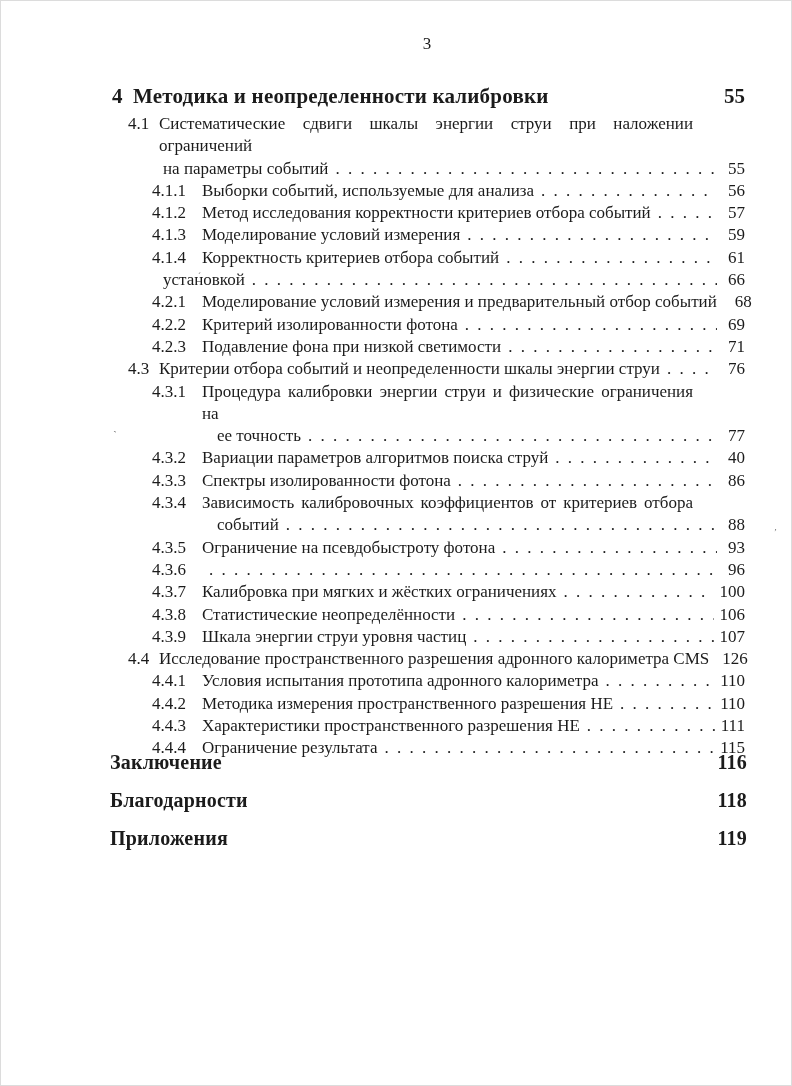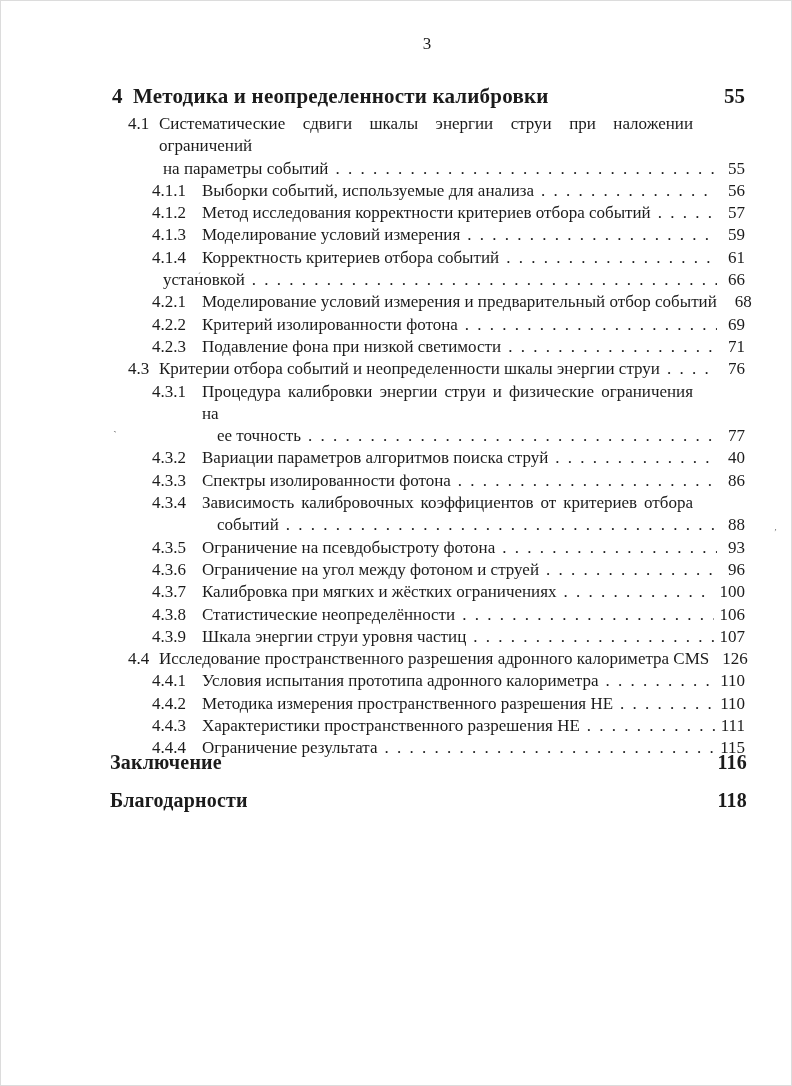--- a/index.html
+++ b/index.html
@@ -164,21 +164,20 @@
         <span class="pg">88</span>
       </div>
       <div class="row lvl2">
         <span class="num">4.3.5</span>
         <span class="txt">Ограничение на псевдобыстроту фотона</span>
         <span class="leader">. . . . . . . . . . . . . . . . . . . . . . . . . . . . . . . . . . . . . . . . . . . . . . . . . . . . . . . . . . . . . . . . . . . . . . </span>
         <span class="pg">93</span>
       </div>
       <div class="row lvl2">
         <span class="num">4.3.6</span>
-        <span class="txt">Ограничение на угол между фотоном и струей</span>
         <span class="leader">. . . . . . . . . . . . . . . . . . . . . . . . . . . . . . . . . . . . . . . . . . . . . . . . . . . . . . . . . . . . . . . . . . . . . . </span>
         <span class="pg">96</span>
       </div>
       <div class="row lvl2">
         <span class="num">4.3.7</span>
         <span class="txt">Калибровка при мягких и жёстких ограничениях</span>
         <span class="leader">. . . . . . . . . . . . . . . . . . . . . . . . . . . . . . . . . . . . . . . . . . . . . . . . . . . . . . . . . . . . . . . . . . . . . . </span>
         <span class="pg">100</span>
       </div>
       <div class="row lvl2">
@@ -228,17 +227,21 @@
 
 <div class="backmatter">
     <div class="bm-row">
       <span class="bm-title">Заключение</span>
       <span class="bm-pg">116</span>
     </div>
     <div class="bm-row">
       <span class="bm-title">Благодарности</span>
       <span class="bm-pg">118</span>
     </div>
+    <div class="bm-row">
+      <span class="bm-title">Приложения</span>
+      <span class="bm-pg">119</span>
+    </div>
   </div>
 
 <span class="artifact a1">`</span>
 <span class="artifact a2">’</span>
 <span class="artifact a3">´</span>
 
 </body></html>

